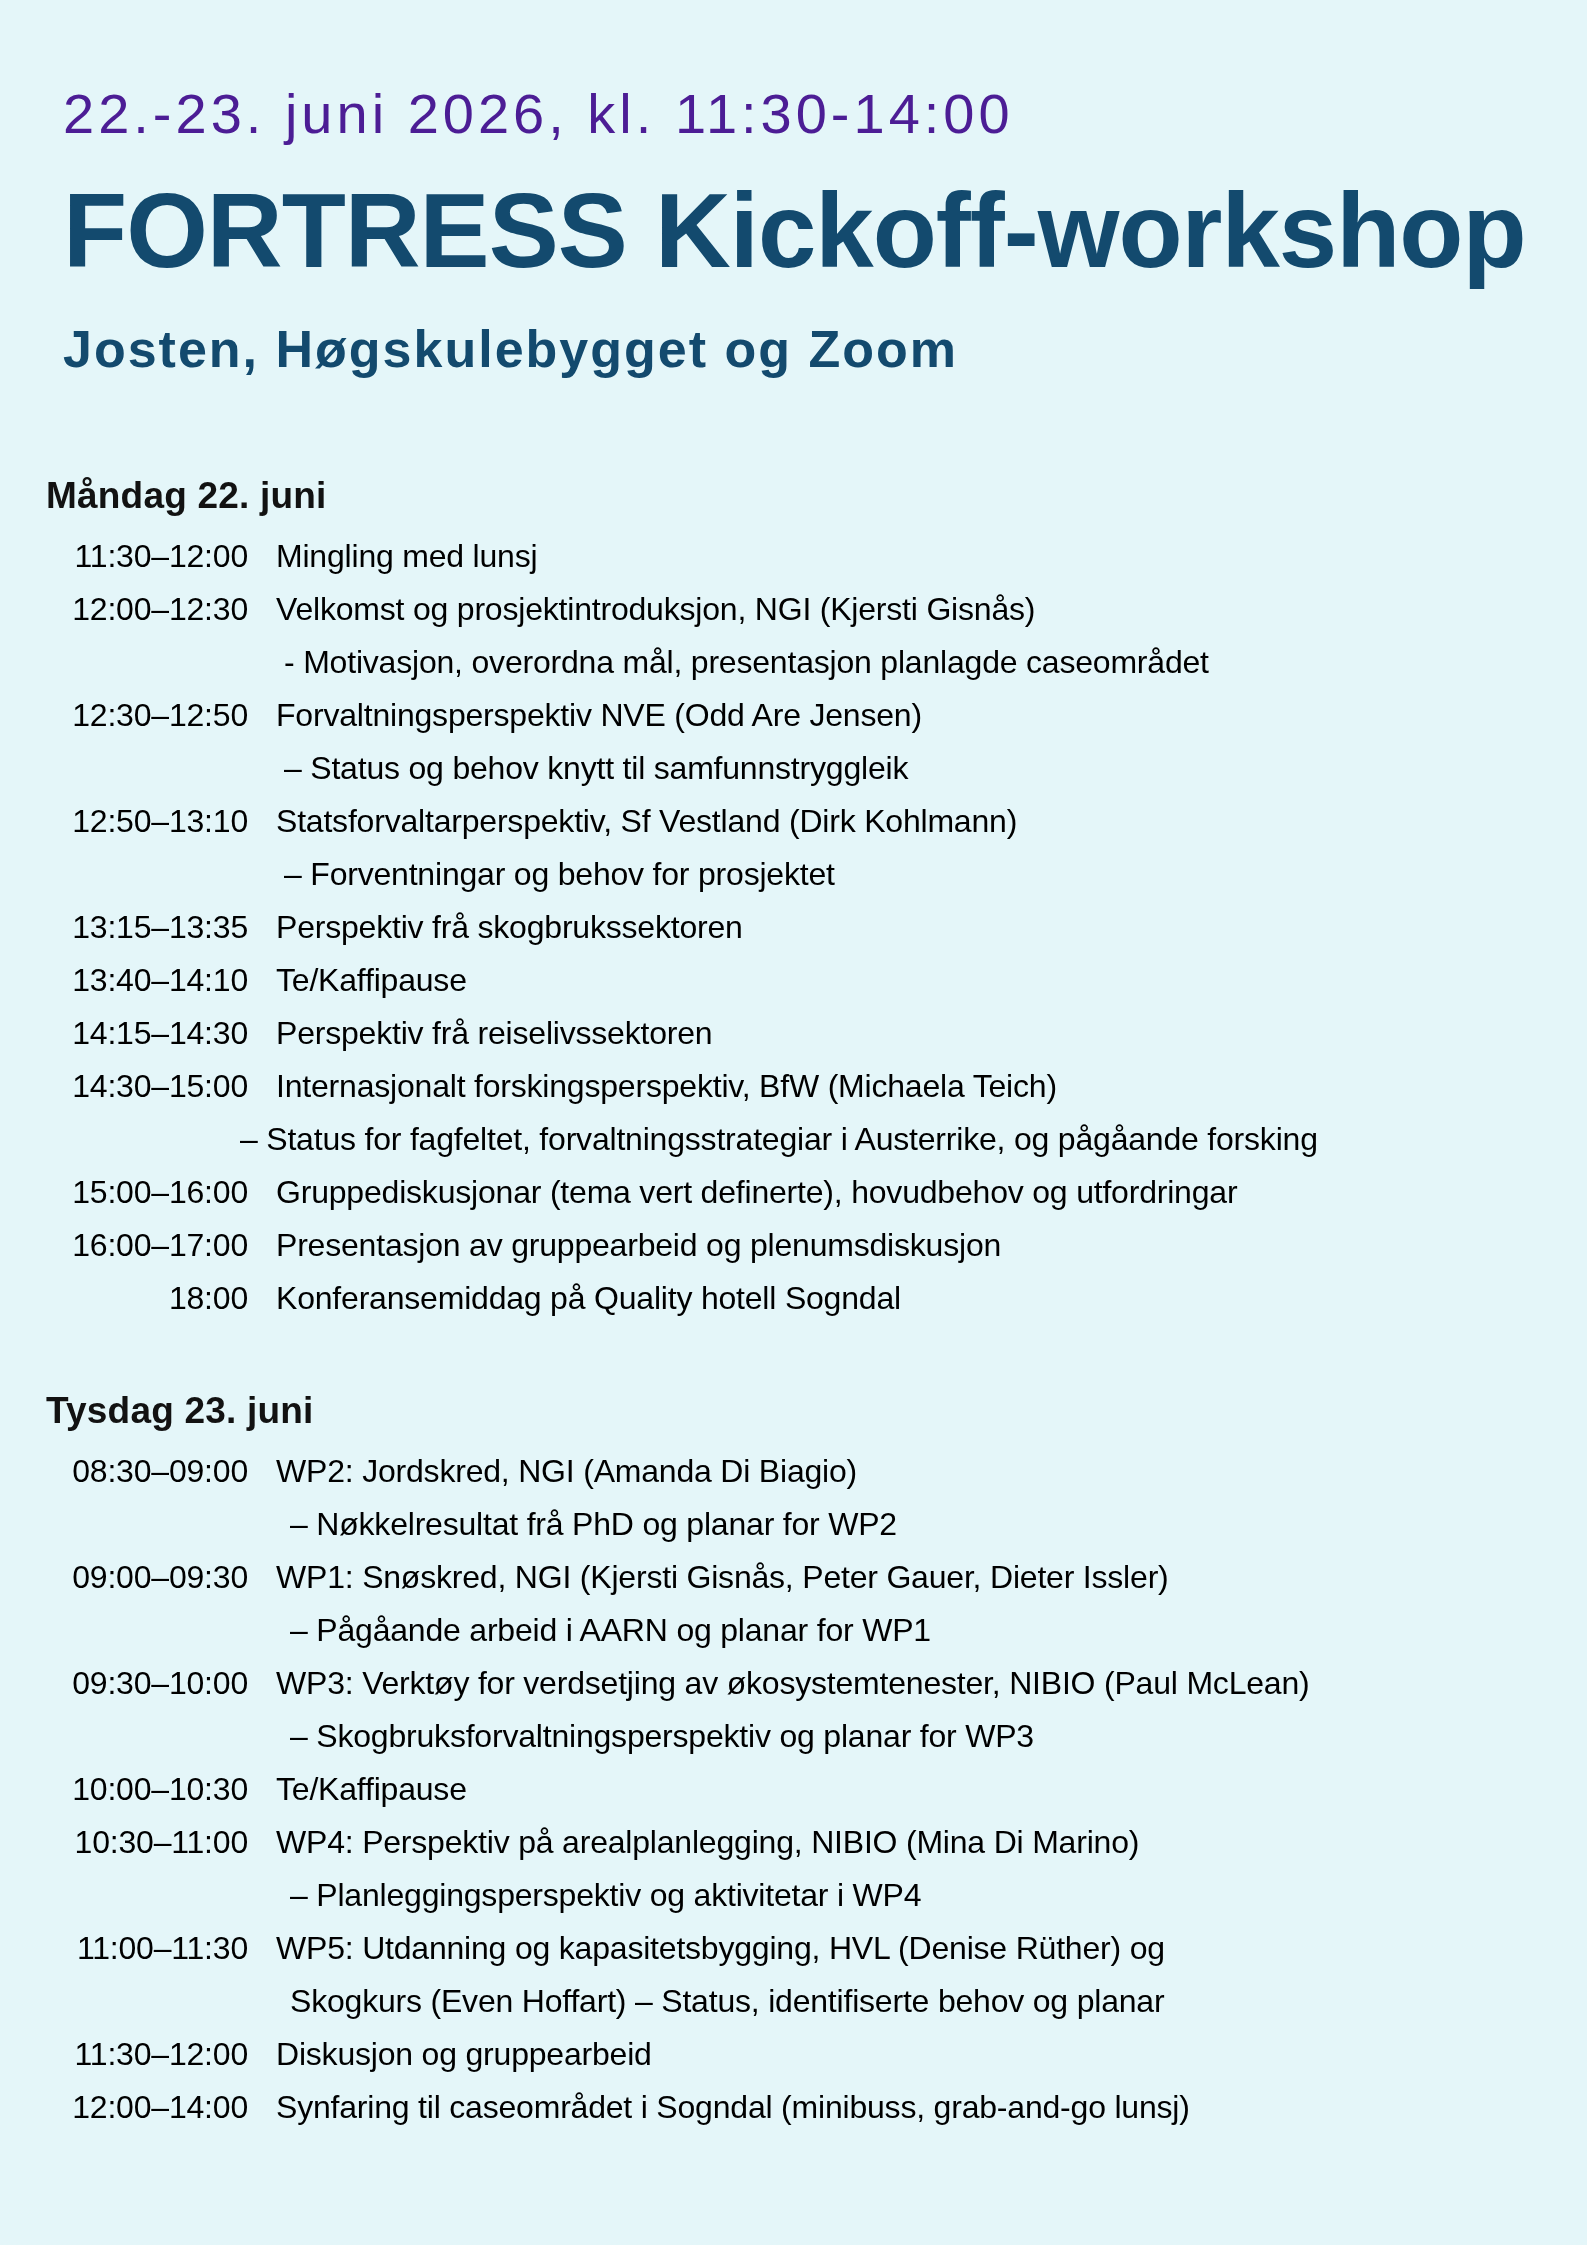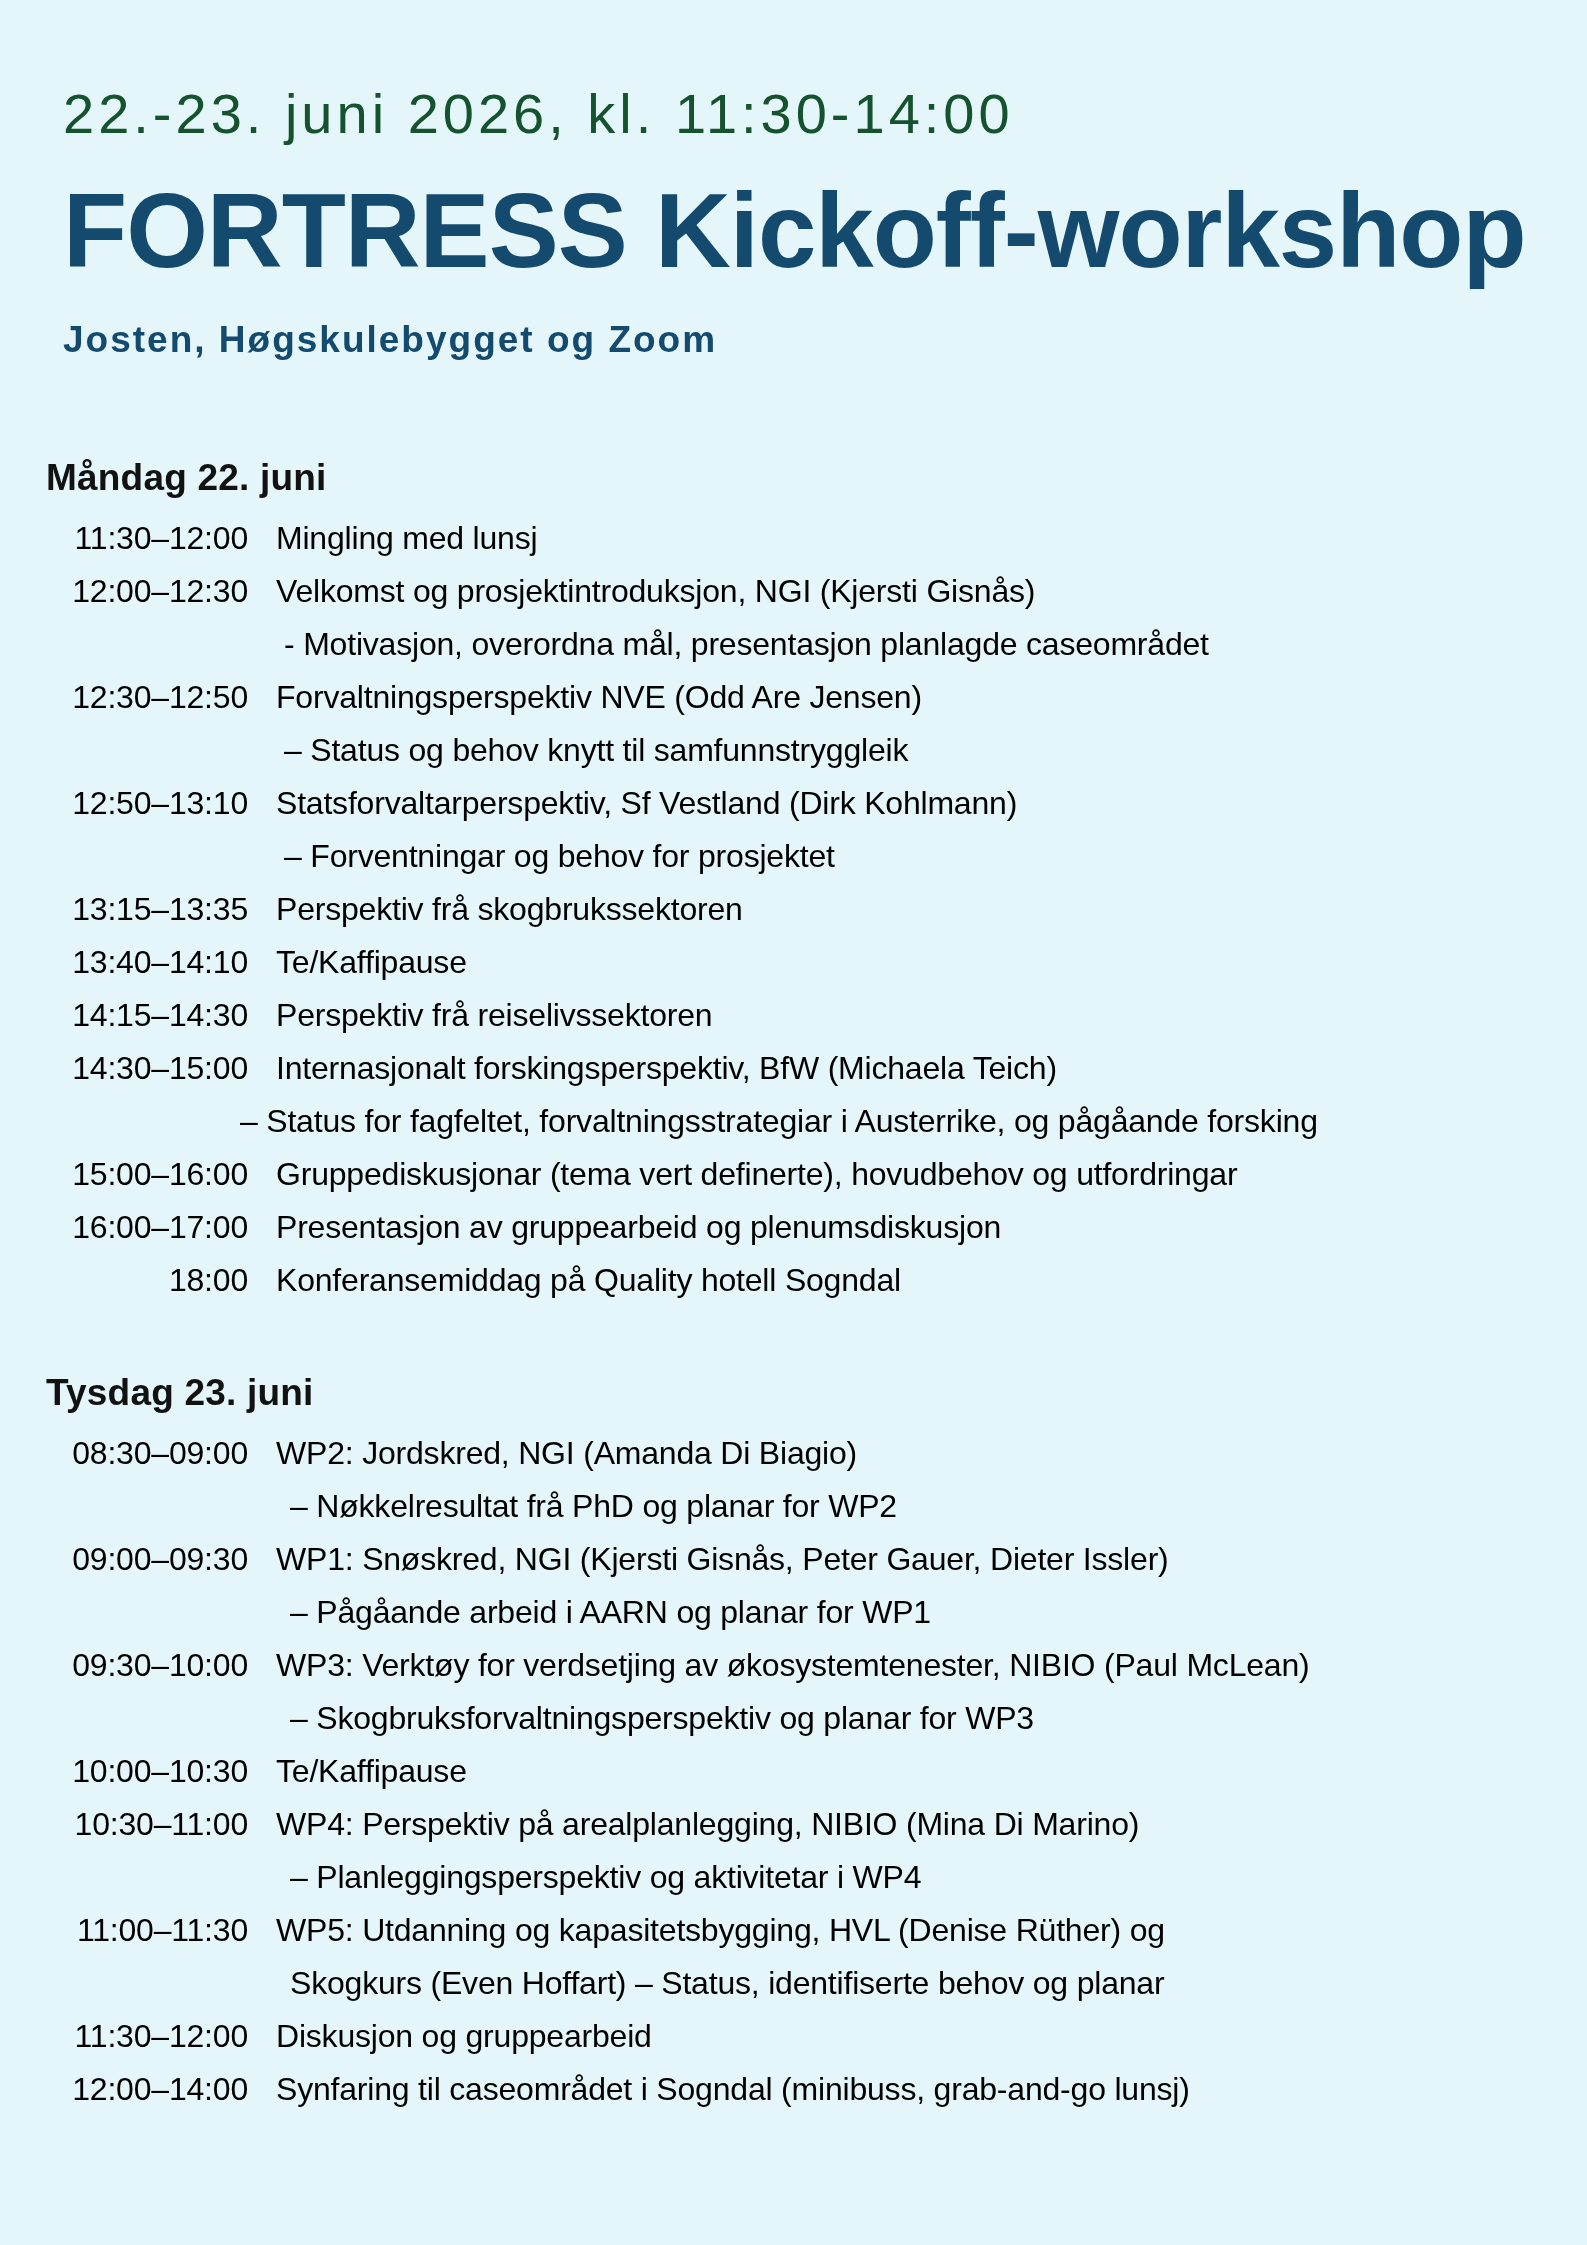--- a/index.html
+++ b/index.html
@@ -15,33 +15,33 @@
     height: 2245px;
     padding: 80px 20px 0 46px;
     overflow: hidden;
   }
   .header-block { margin-left: 17px; }
   .date-line {
     font-size: 56px;
     font-weight: 400;
     line-height: 1.2;
     letter-spacing: 4px;
-    color: #14532d;
+    color: #4c1d95;
   }
   .title {
     margin: 24px 0 0 0;
     font-size: 105px;
     font-weight: 800;
     line-height: 1.15;
     letter-spacing: -1px;
     color: #134a6e;
   }
   .subtitle {
     margin: 26px 0 0 0;
-    font-size: 37px;
+    font-size: 52px;
     font-weight: 700;
     line-height: 1.2;
     letter-spacing: 2px;
     color: #134a6e;
   }
   .days { margin-top: 92px; }
   .day + .day { margin-top: 62px; }
   .day-heading {
     margin: 0 0 10px 0;
     font-size: 37px;

